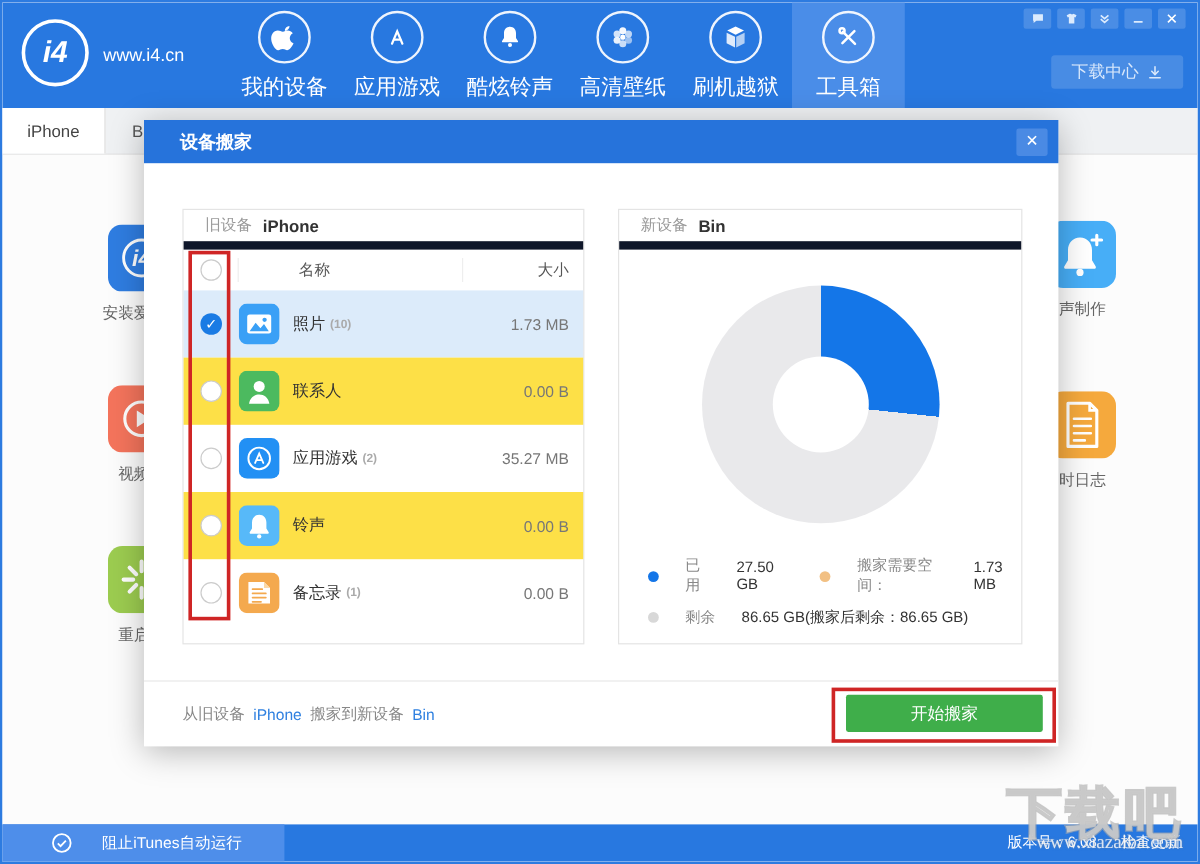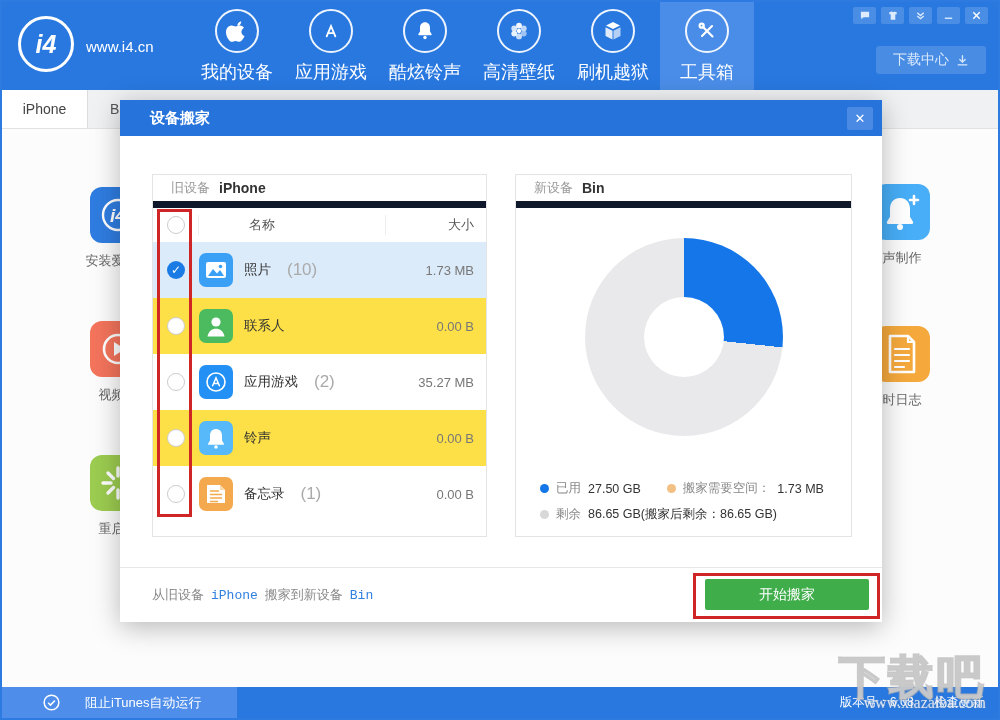--- a/index.html
+++ b/index.html
@@ -73,39 +73,39 @@
   .col-size { width:100px; text-align:right; padding-right:12px; }
   .t-row { height:56px; display:flex; align-items:center; }
   .t-row.selected { background:#dcebfa; }
   .t-row.alt { background:#fde047; }
   .row-check { width:46px; display:flex; justify-content:center; }
   .radio { width:18px; height:18px; border-radius:50%; border:1px solid #ccc; background:#fff; cursor:pointer; }
   .radio.checked { background:#1a7be4; border:none; color:#fff; display:flex; align-items:center;
     justify-content:center; font-size:12px; font-weight:bold; }
   .row-icon { width:34px; height:34px; margin-right:11px; flex:none; }
   .row-name { font-size:13.5px; color:#333; }
-  .row-count { font-size:17px; color:#aaa; margin-left:16px; }
+  .row-count { font-size:10px; color:#aaa; margin-left:4px;font-weight:bold; }
   .row-size { margin-left:auto; padding-right:12px; font-size:13px; color:#777; }
 
   .chart-area { position:absolute; top:33px; left:0; right:0; bottom:70px;
     display:flex; align-items:center; justify-content:center; }
   .donut { width:198px; height:198px; border-radius:50%; position:relative;
     background:conic-gradient(#1476e8 0 96deg, #e9e9eb 96deg 360deg); }
   .donut::after { content:""; position:absolute; inset:59px; background:#fff; border-radius:50%; }
   .legend { position:absolute; left:24px; bottom:13px; font-size:12.5px; color:#888; }
   .legend-row { display:flex; align-items:center; margin-top:9px; }
-  .legend-item { display:flex; align-items:center; gap:7px; }
+  .legend-item { display:flex; align-items:center; gap:22px; }
   .legend-item + .legend-item { margin-left:26px; }
   .dot { width:9px; height:9px; border-radius:50%; flex:none; }
   .dot-used { background:#1476e8; } .dot-need { background:#f2c083; } .dot-remain { background:#d8d8d8; }
   .legend-value { color:#333; }
 
   .modal-footer { position:absolute; left:0; right:0; bottom:0; height:55px; border-top:1px solid #e8e8e8;
     display:flex; align-items:center; padding-left:32px; }
-  .footer-text { font-size:13px; color:#888; display:flex; gap:7px; align-items:center;font-family:Liberation Mono, monospace; }
+  .footer-text { font-size:13px; color:#888; display:flex; gap:7px; align-items:center; }
   .footer-device { color:#2f80e0; }
   .start-btn { position:absolute; left:585px; top:479px; width:164px; height:31px; background:#3fae4a;
     color:#fff; font-size:14px; border:none; border-radius:2px; cursor:pointer; }
 
   .anno { position:absolute; border:3px solid #cf2525; z-index:60; pointer-events:none; }
   .anno-checks { left:37px; top:109px; width:35px; height:308px; }
   .anno-start { left:573px; top:473px; width:187px; height:46px; }
 
   
   .watermark { position:absolute; right:12px; bottom:6px; z-index:99; text-align:right; pointer-events:none; }

